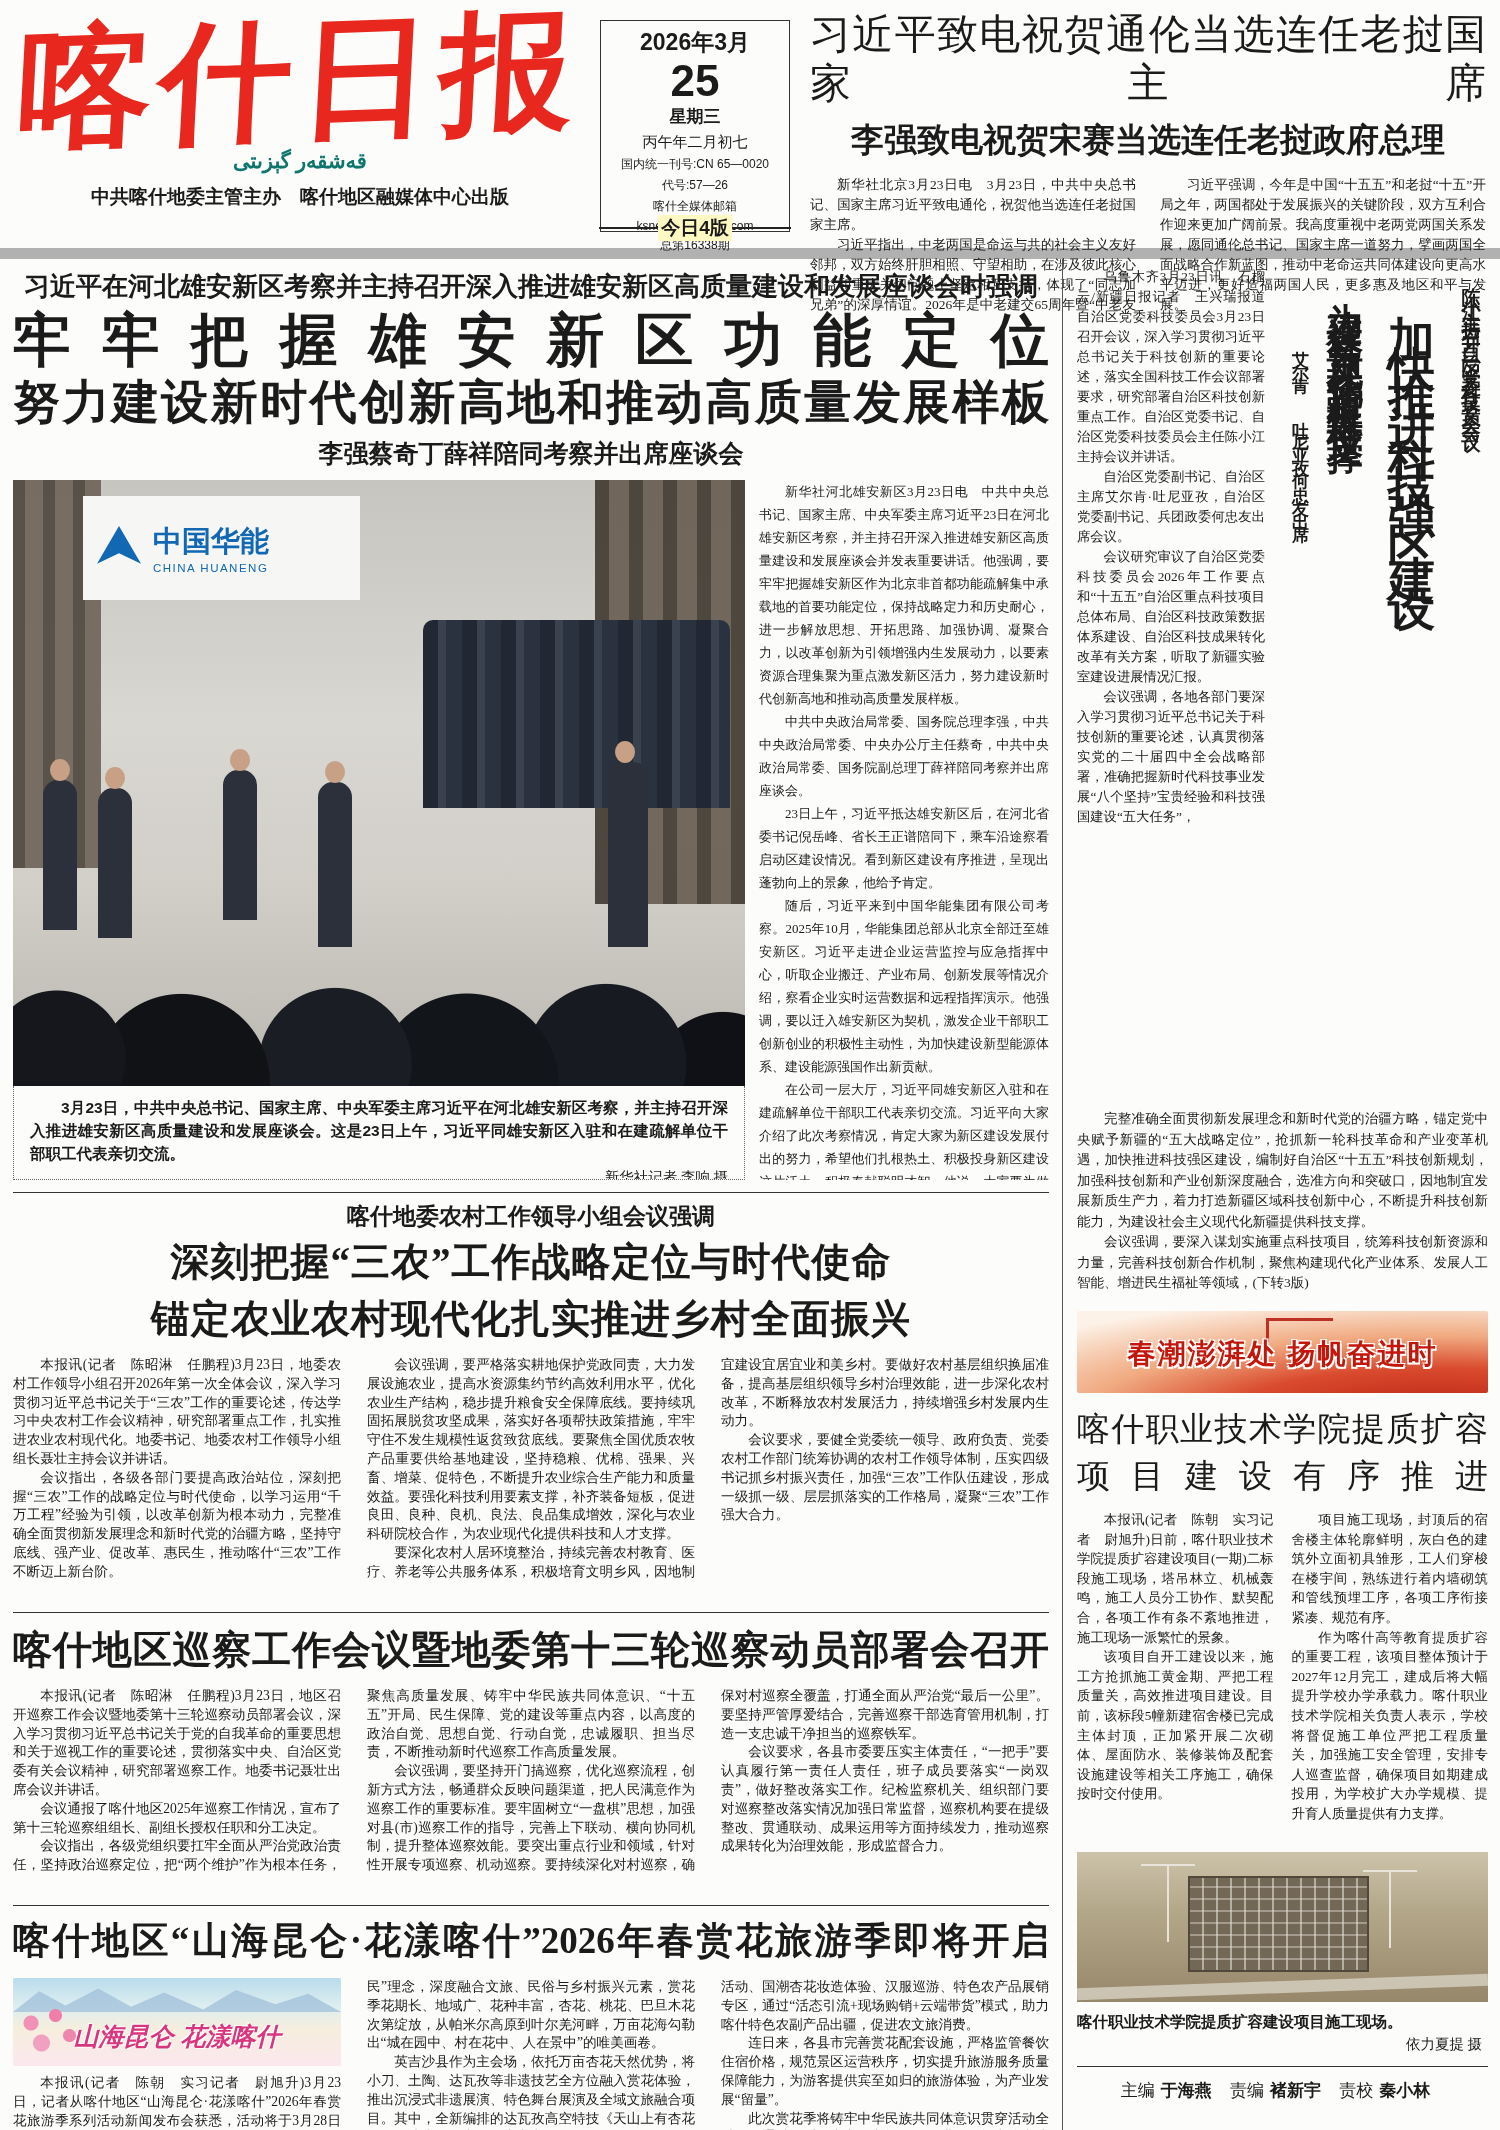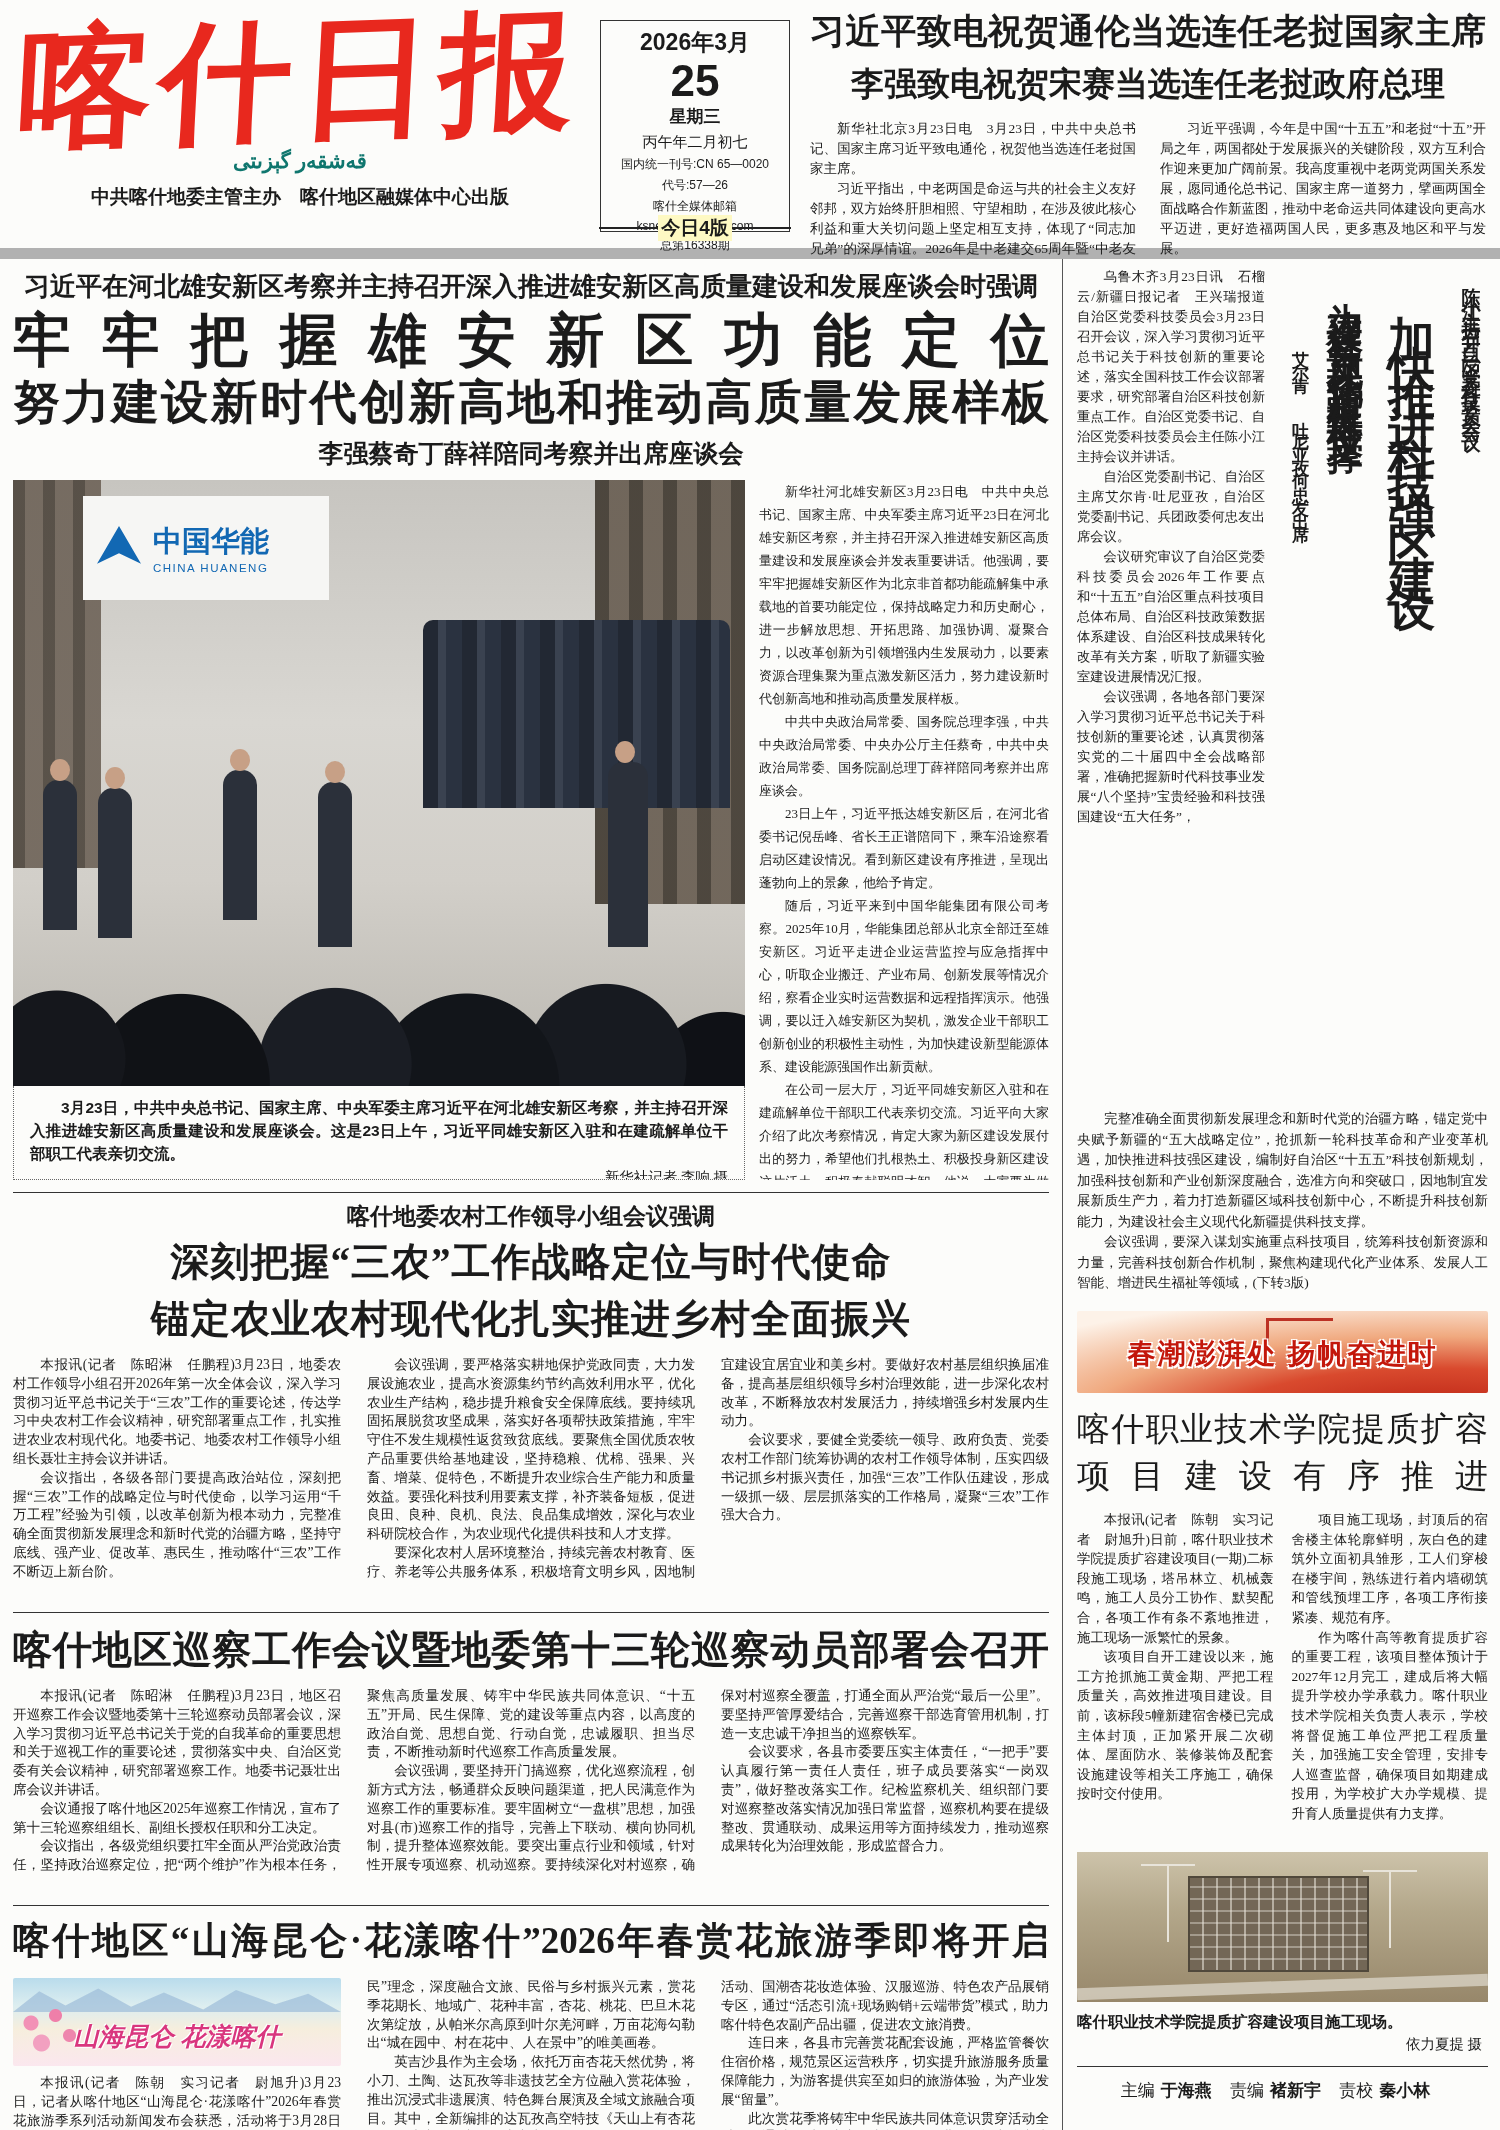--- a/index.html
+++ b/index.html
@@ -19,21 +19,21 @@
             font-family:"Liberation Sans",sans-serif;flex:none;}
   .db-month{font-weight:bold;font-size:23px;}
   .db-day{font-weight:900;font-size:44px;line-height:1.05;}
   .db-week{font-weight:bold;font-size:17px;margin-top:1px;}
   .db-lunar{font-size:15px;margin-top:5px;font-family:"Liberation Serif",serif;}
   .db-small{font-size:12px;margin-top:4px;white-space:nowrap;}
   .db-pages{position:absolute;left:-2px;right:-2px;bottom:-10px;display:flex;align-items:center;}
   .db-pages .line{flex:1;height:2px;background:#222;}
   .db-pages .txt{font-weight:bold;font-size:19px;padding:0 3px;background:#fef9c3;}
   .top-article{flex:1;padding:10px 14px 0 20px;box-sizing:border-box;}
-  .top-headline{font-family:"Liberation Sans",sans-serif;font-weight:700;font-size:35px;line-height:1.2;
+  .top-headline{font-family:"Liberation Sans",sans-serif;font-weight:400;font-size:41px;line-height:1.2;
                 text-align:justify;text-align-last:justify;margin:0;}
   .top-subhead{font-family:"Liberation Sans",sans-serif;font-weight:bold;font-size:33px;text-align:center;margin:10px 0 12px;}
   .top-body{display:flex;gap:24px;height:140px;overflow:hidden;}
   .top-col{flex:1;overflow:hidden;}
 
   .gray-bar{height:11px;background:#b1b1b1;}
 
   
   .content{display:flex;}
   .main-col{width:1062px;box-sizing:border-box;padding:0 13px;}
@@ -46,21 +46,21 @@
   .h1b{font-family:"Liberation Sans",sans-serif;font-weight:900;font-size:47px;line-height:1.15;
        text-align:justify;text-align-last:justify;margin:2px 0 0;}
   .xiongan .subhead{font-family:"Liberation Sans",sans-serif;font-weight:bold;font-size:25px;text-align:center;margin:8px 0 10px;}
   .xiongan-row{display:flex;gap:14px;}
   .xa-left{width:732px;flex:none;}
   .photo-main{height:606px;position:relative;overflow:hidden;
               background:linear-gradient(180deg,#c7c5c0 0%,#d9d7d2 40%,#d2cfc9 66%,#bab7b0 100%);}
   .ph-door{position:absolute;top:0;opacity:.9;}
   .ph-door.l{left:0;width:88px;bottom:36%;background:repeating-linear-gradient(90deg,#4c443b 0 12px,#6d6257 12px 30px);}
   .ph-door.r{right:0;width:150px;bottom:30%;background:repeating-linear-gradient(90deg,#3f382f 0 14px,#675c50 14px 34px);}
-  .ph-logo{position:absolute;left:70px;top:16px;width:246px;height:104px;background:#f6f6f4;
+  .ph-logo{position:absolute;left:70px;top:16px;width:277px;height:104px;background:#f6f6f4;
            display:flex;align-items:center;gap:12px;padding:8px 14px;box-sizing:border-box;}
   .ph-logo-mark{width:44px;height:44px;background:#1268b3;clip-path:polygon(50% 0,100% 86%,50% 62%,0 86%);flex:none;}
   .ph-logo-cn{color:#1268b3;font-weight:900;font-size:29px;font-family:"Liberation Sans",sans-serif;}
   .ph-logo-en{color:#1268b3;font-size:11.5px;letter-spacing:1.5px;font-family:"Liberation Sans",sans-serif;}
   .ph-crowd{position:absolute;left:56%;right:2%;top:140px;height:188px;border-radius:10px 10px 0 0;
             background:repeating-linear-gradient(90deg,#222833 0 15px,#3a4250 15px 23px,#2a3240 23px 39px);}
   .fig{position:absolute;width:34px;height:150px;background:#2b303a;border-radius:15px 15px 0 0;}
   .fig::before{content:"";position:absolute;top:-21px;left:7px;width:20px;height:22px;border-radius:50%;background:#c7a086;}
   .ph-fore{position:absolute;left:0;right:0;bottom:0;height:180px;background:
      radial-gradient(circle at 6% 85%,#15171c 0 68px,transparent 69px),

